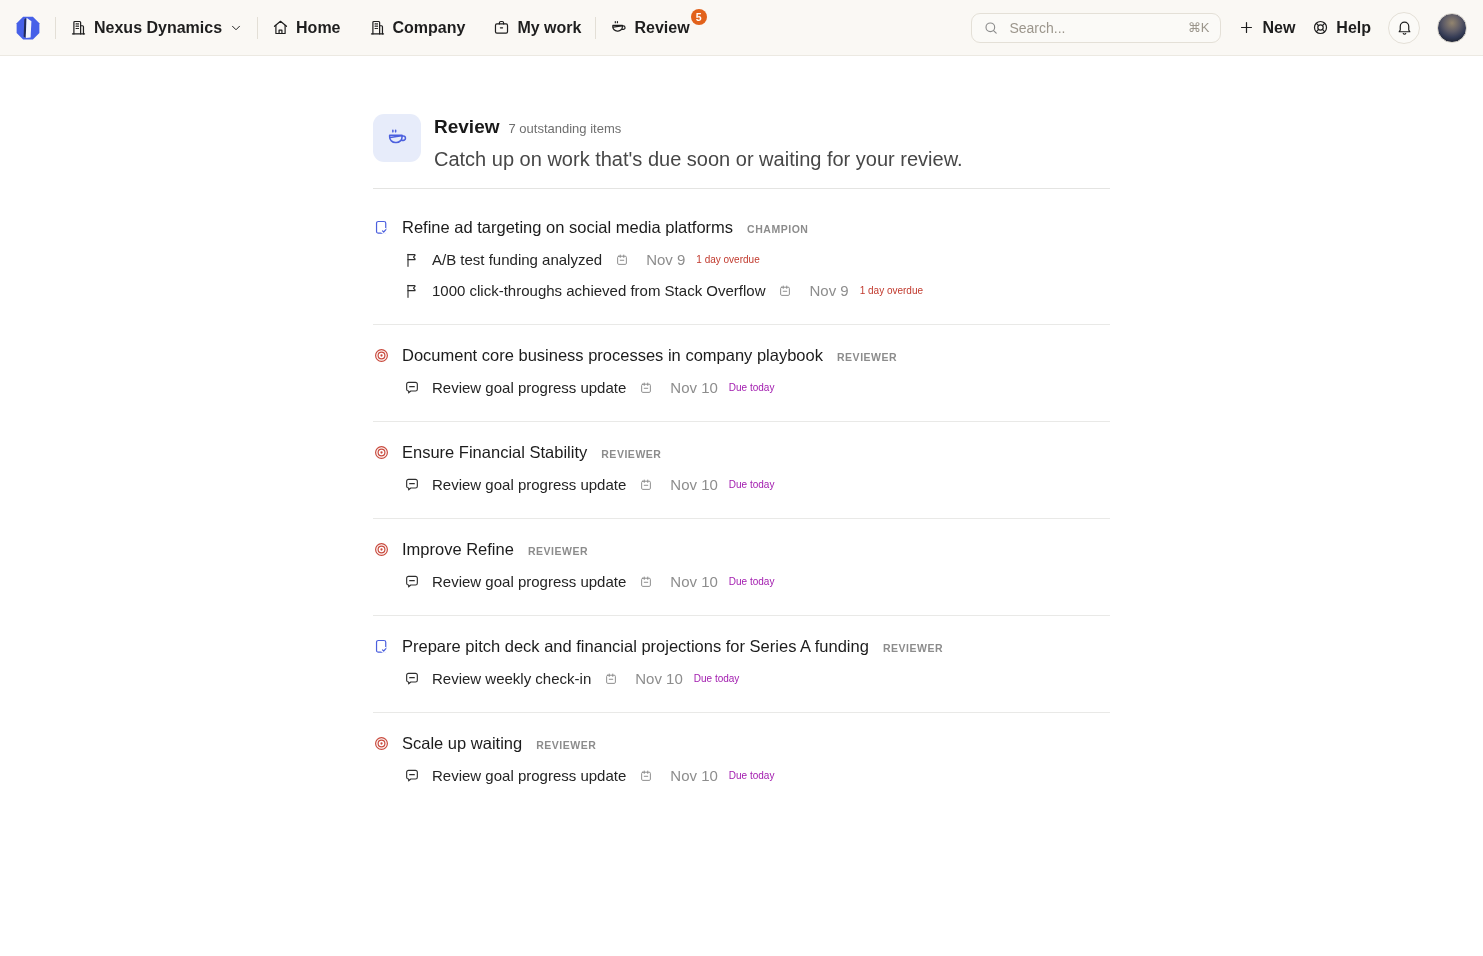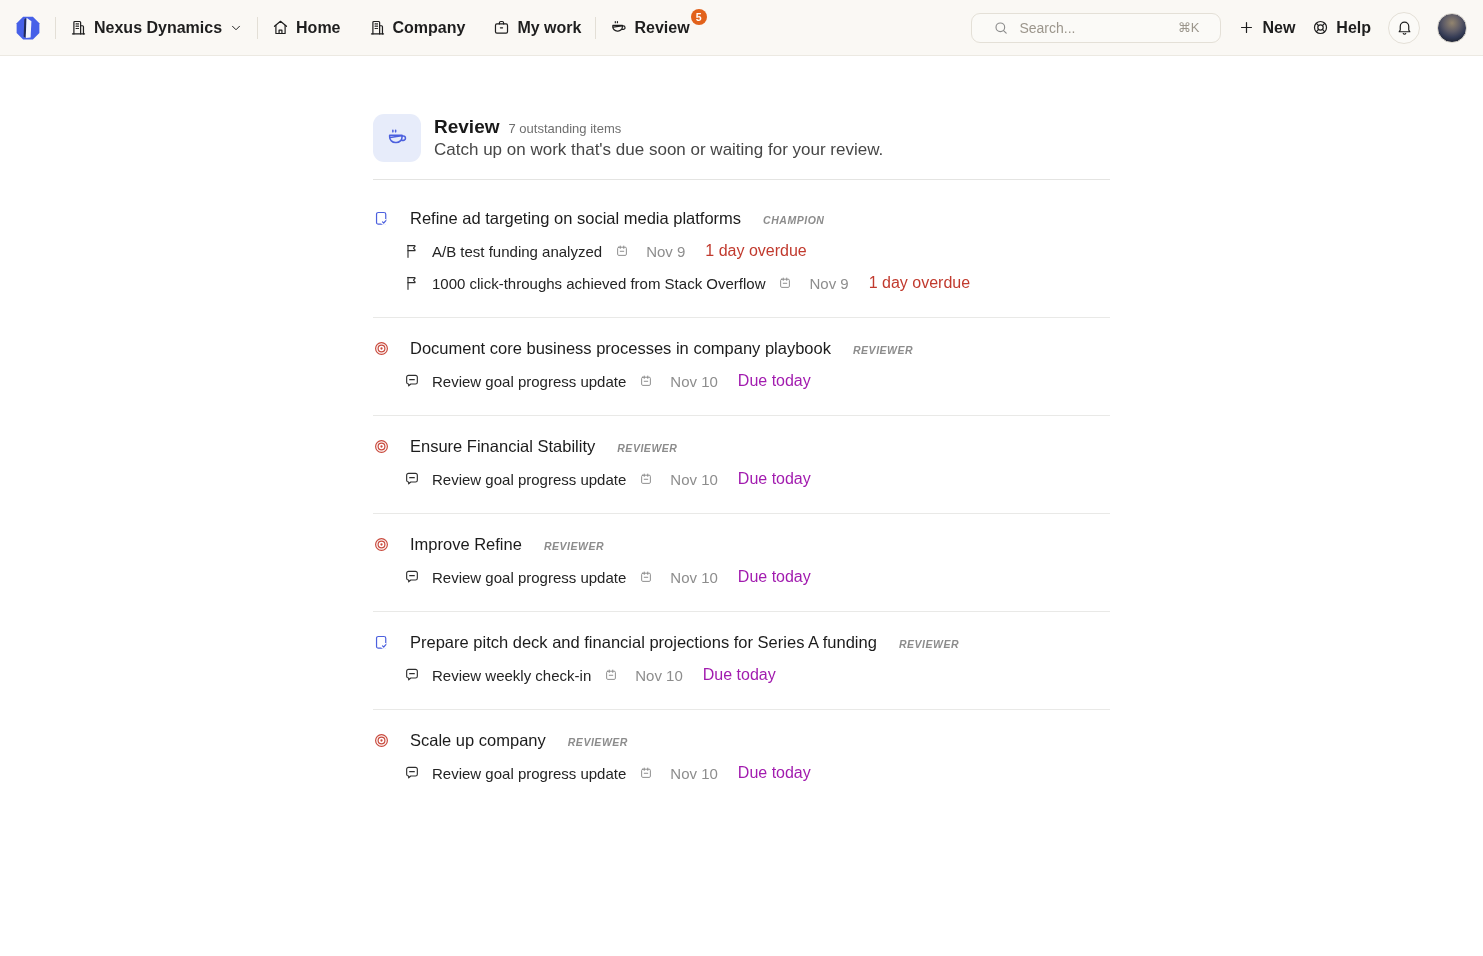--- a/index.html
+++ b/index.html
@@ -45,21 +45,21 @@
   .count-badge {
     position: absolute; top: -10px; right: -17px;
     min-width: 16px; height: 16px; padding: 0 4px; border-radius: 9px;
     background: #e2621b; color: #fff; font-size: 10.5px; font-weight: 700;
     display: flex; align-items: center; justify-content: center;
   }
 
   .nav-right { gap: 17px; }
   .searchbox {
     width: 250px; height: 30px; border: 1px solid #e4e0d7; border-radius: 9px;
-    background: #fbfaf7; display: flex; align-items: center; gap: 8px; padding: 0 21px;
+    background: #fbfaf7; display: flex; align-items: center; gap: 8px; padding: 0 11px;
   }
   .searchbox input {
     flex: 1; min-width: 0; border: none; outline: none; background: transparent;
     font-size: 14px; font-family: inherit; color: #3a3a3a;
   }
   .searchbox input::placeholder { color: #9c968c; }
   .kbd { font-size: 13px; color: #9c968c; white-space: nowrap; }
   .icon-btn-circle {
     width: 32px; height: 32px; border-radius: 50%;
     border: 1px solid #e4e0d7; background: #fbfaf7;
@@ -75,34 +75,34 @@
   
   main { width: 737px; margin: 0 auto; }
   .page-header { display: flex; gap: 13px; padding: 58px 0 17px; border-bottom: 1px solid #e4e4e2; }
   .header-icon {
     width: 48px; height: 48px; border-radius: 11px; background: #e7ecfa;
     display: flex; align-items: center; justify-content: center; flex: 0 0 auto;
   }
   .h-title-row { display: flex; align-items: baseline; gap: 9px; margin-top: 2px; }
   .h-title { font-size: 19px; font-weight: 700; color: #191919; }
   .h-count { font-size: 13px; color: #6f6f6f; }
-  .h-sub { font-size: 17px; color: #474747; margin-top: 2px; }
+  .h-sub { font-size: 20px; color: #474747; margin-top: 10px; }
 
   .group { padding: 21px 0 25px; border-bottom: 1px solid #e9e9e7; }
   .group:first-of-type { padding-top: 29px; }
   .group:last-of-type { border-bottom: none; }
-  .group-head { display: flex; align-items: center; gap: 20px; cursor: pointer; }
+  .group-head { display: flex; align-items: center; gap: 12px; cursor: pointer; }
   .g-title { font-size: 16.5px; font-weight: 500; color: #1c1c1c; }
-  .g-role { font-size: 10.5px; font-weight: 700; color: #8c8c8c; letter-spacing: 0.05em; margin-left: 2px; transform: translateY(1px); font-style: italic; }
+  .g-role { font-size: 10.5px; font-weight: 700; color: #8c8c8c; letter-spacing: 0.05em; margin-left: 2px; transform: translateY(1px); }
   .sub-row { display: flex; align-items: center; margin: 14px 0 0 31px; cursor: pointer; }
   .s-icon { margin-right: 12px; flex: 0 0 auto; }
   .s-text { font-size: 15px; font-weight: 500; color: #242424; }
   .s-cal { margin-left: 13px; flex: 0 0 auto; }
   .s-date { font-size: 15px; color: #8d8d8d; margin-left: 17px; }
-  .status { font-size: 16px; font-weight: 500; margin-left: 20px; }
+  .status { font-size: 10px; font-weight: 500; margin-left: 11px; }
   .status.overdue { color: #c13a2e; }
   .status.due { color: #a21caf; }
 </style>
 </head>
 <body>
 
 <svg width="0" height="0" style="position:absolute" aria-hidden="true">
   <defs>
     <symbol id="i-logo" viewBox="0 0 32 32">
       <polygon points="10,2 22,2 30,10 30,22 22,30 10,30 2,22 2,10" fill="#4660e8" stroke="none"></polygon>
@@ -440,21 +440,21 @@
     </div>
   </section>
 
   <section class="group">
     <div class="group-head">
       <span>
           <svg class="ic ic-17 c-red">
             <use href="#i-target"></use>
           </svg>
         </span>
-      <span class="g-title">Scale up company</span>
+      <span class="g-title">Scale up waiting</span>
       <span class="g-role">REVIEWER</span>
     </div>
     <div class="sub-row">
       <span class="s-icon">
           <svg class="ic ic-16 c-sub">
             <use href="#i-comment"></use>
           </svg>
         </span>
       <span class="s-text">Review goal progress update</span>
       <span class="s-cal">

